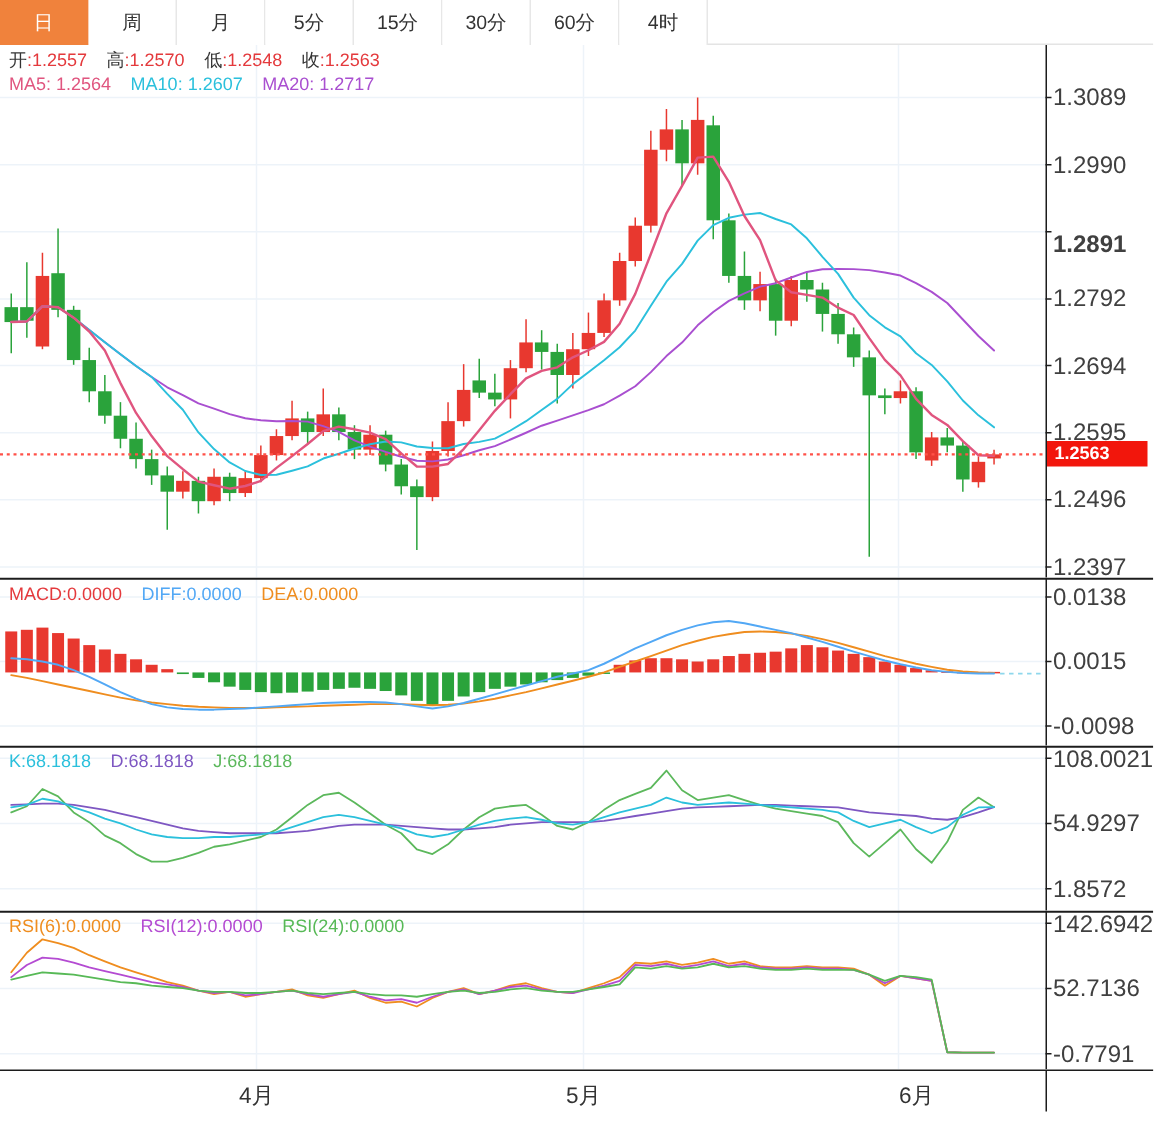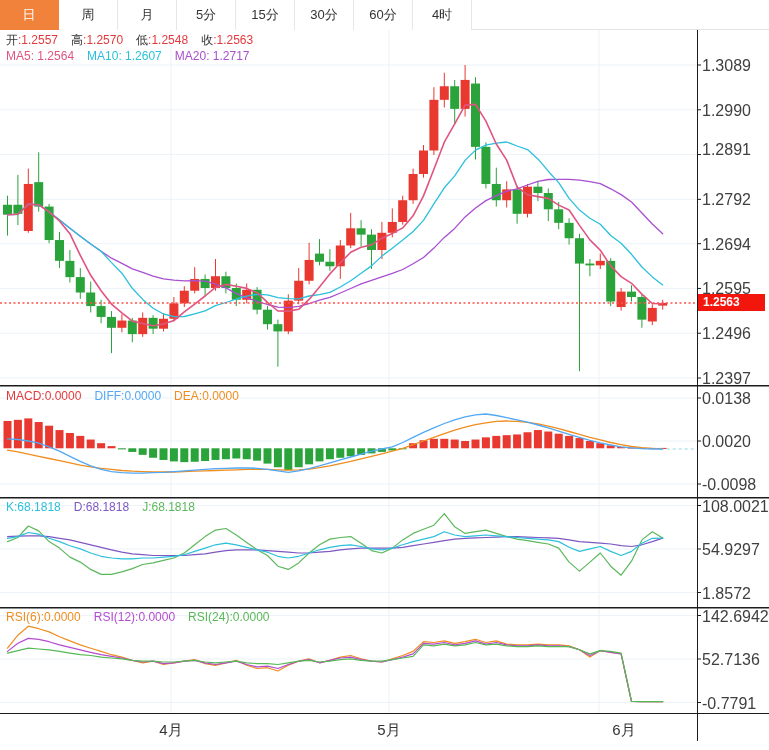--- a/index.html
+++ b/index.html
@@ -204,21 +204,21 @@
         <g>
           <polyline points="7.5,184.7 17.9,184.3 28.3,174.2 38.7,174.8 49.1,181.8 59.5,191.0 69.9,203.7 80.3,225.4 90.7,245.3 101.1,260.7 111.5,274.1 121.9,282.8 132.3,291.1 142.7,293.5 153.1,295.8 163.5,294.0 173.9,290.6 184.3,281.9 194.7,274.1 205.1,266.0 215.5,257.4 225.9,254.4 236.3,256.2 246.7,258.4 257.1,262.7 267.5,272.3 277.9,281.0 288.3,281.1 298.7,279.3 309.1,269.4 319.5,256.9 329.9,243.9 340.3,232.8 350.7,222.3 361.1,217.3 371.5,214.9 381.9,208.2 392.3,203.5 402.7,197.9 413.1,185.8 423.5,165.9 433.9,139.3 444.3,112.2 454.7,93.9 465.1,75.1 475.5,74.4 485.9,91.2 496.3,114.0 506.7,130.1 517.1,156.9 527.5,164.8 537.9,166.6 548.3,168.4 558.7,175.1 569.1,180.0 579.5,195.4 589.9,209.9 600.3,220.2 610.7,235.9 621.1,246.6 631.5,253.3 641.9,264.1 652.3,273.5 662.7,273.8" fill="none" stroke="#e0557f" stroke-width="1.6" stroke-linejoin="round" stroke-linecap="round"></polyline>
         </g>
         <line x1="0" y1="272.9161849710984" x2="697" y2="272.9161849710984" stroke="#ff5148" stroke-width="1.5" stroke-dasharray="2,2.5"></line>
       </svg>
     <div class="legend" id="legend-ohlc" style="top:3px;"><span class="leg-item"><span class="leg-lab">开</span><span style="color: rgb(228, 57, 60);">:1.2557</span></span><span class="leg-item"><span class="leg-lab">高</span><span style="color: rgb(228, 57, 60);">:1.2570</span></span><span class="leg-item"><span class="leg-lab">低</span><span style="color: rgb(228, 57, 60);">:1.2548</span></span><span class="leg-item"><span class="leg-lab">收</span><span style="color: rgb(228, 57, 60);">:1.2563</span></span></div>
     <div class="legend" id="legend-ma" style="top:19px;"><span class="leg-item"><span style="color: rgb(224, 85, 127);">MA5</span><span style="color: rgb(224, 85, 127);">: 1.2564</span></span><span class="leg-item"><span style="color: rgb(43, 192, 220);">MA10</span><span style="color: rgb(43, 192, 220);">: 1.2607</span></span><span class="leg-item"><span style="color: rgb(169, 79, 208);">MA20</span><span style="color: rgb(169, 79, 208);">: 1.2717</span></span></div>
     <div id="ylabels-main">
         <div class="ylab" style="top: 29px;">1.3089</div>
         <div class="ylab" style="top: 73.7789px;">1.2990</div>
-        <div class="ylab" style="top: 113px;">1.2891</div>
+        <div class="ylab" style="top: 127px; font-weight: bold;">1.2891</div>
         <div class="ylab" style="top: 163.337px; text-align: center;">1.2792</div>
         <div class="ylab" style="top: 207.663px;">1.2694</div>
         <div class="ylab" style="top: 252.442px;">1.2595</div>
         <div class="ylab" style="top: 297.221px;">1.2496</div>
         <div class="ylab" style="top: 342px;">1.2397</div>
       </div>
     <div class="badge" id="price-badge" style="top: 264.416px;">1.2563</div>
   </div>
 
   <div class="panel" id="panel-macd" style="top:385px;height:91px;">
@@ -304,21 +304,21 @@
           <polyline points="7.5,65.1 17.9,66.9 28.3,69.1 38.7,71.3 49.1,73.5 59.5,75.7 69.9,77.9 80.3,80.1 90.7,81.9 101.1,83.3 111.5,84.4 121.9,85.5 132.3,86.2 142.7,86.6 153.1,87.0 163.5,87.0 173.9,87.0 184.3,86.6 194.7,86.2 205.1,85.9 215.5,85.5 225.9,85.2 236.3,84.8 246.7,84.4 257.1,84.4 267.5,84.4 277.9,84.8 288.3,85.2 298.7,84.8 309.1,84.1 319.5,82.6 329.9,80.8 340.3,78.6 350.7,76.4 361.1,73.9 371.5,71.3 381.9,68.8 392.3,66.2 402.7,63.3 413.1,59.6 423.5,56.0 433.9,52.4 444.3,48.7 454.7,45.1 465.1,42.2 475.5,39.6 485.9,37.8 496.3,36.3 506.7,36.0 517.1,36.3 527.5,37.4 537.9,38.9 548.3,41.1 558.7,43.6 569.1,46.5 579.5,49.4 589.9,52.4 600.3,54.9 610.7,57.5 621.1,59.6 631.5,61.5 641.9,62.6 652.3,63.3 662.7,63.7" fill="none" stroke="#ef8d1f" stroke-width="1.3" stroke-linejoin="round" stroke-linecap="round"></polyline>
         </g>
         <g>
           <polyline points="7.5,53.8 17.9,54.5 28.3,56.0 38.7,58.2 49.1,61.8 59.5,66.2 69.9,71.3 80.3,76.4 90.7,80.8 101.1,84.4 111.5,86.6 121.9,87.7 132.3,88.1 142.7,88.1 153.1,87.7 163.5,87.3 173.9,86.6 184.3,85.9 194.7,85.2 205.1,84.4 215.5,83.7 225.9,83.3 236.3,83.0 246.7,83.0 257.1,83.3 267.5,84.4 277.9,85.9 288.3,87.3 298.7,85.9 309.1,83.7 319.5,80.8 329.9,77.9 340.3,74.9 350.7,72.0 361.1,69.1 371.5,66.2 381.9,64.0 392.3,61.8 402.7,57.5 413.1,52.4 423.5,47.3 433.9,42.9 444.3,38.5 454.7,34.9 465.1,31.9 475.5,29.8 485.9,29.0 496.3,30.5 506.7,32.7 517.1,34.9 527.5,37.1 537.9,40.0 548.3,42.9 558.7,46.2 569.1,49.4 579.5,52.4 589.9,55.3 600.3,57.8 610.7,60.0 621.1,61.8 631.5,62.9 641.9,63.7 652.3,64.0 662.7,64.0" fill="none" stroke="#52a8f5" stroke-width="1.3" stroke-linejoin="round" stroke-linecap="round"></polyline>
         </g>
         <line x1="666.7" y1="64.01694915254237" x2="694" y2="64.01694915254237" stroke="#8ed7ec" stroke-width="1.2" stroke-dasharray="3,3"></line>
       </svg>
     <div class="legend" id="legend-macd" style="top:4px;"><span class="leg-item"><span style="color: rgb(228, 57, 60);">MACD</span><span style="color: rgb(228, 57, 60);">:0.0000</span></span><span class="leg-item"><span style="color: rgb(82, 168, 245);">DIFF</span><span style="color: rgb(82, 168, 245);">:0.0000</span></span><span class="leg-item"><span style="color: rgb(239, 141, 31);">DEA</span><span style="color: rgb(239, 141, 31);">:0.0000</span></span></div>
     <div id="ylabels-macd">
         <div class="ylab" style="top: 7px;">0.0138</div>
-        <div class="ylab" style="top: 50px;">0.0020</div>
+        <div class="ylab" style="top: 50px;">0.0015</div>
         <div class="ylab" style="top: 93px;">-0.0098</div>
       </div>
   </div>
 
   <div class="panel" id="panel-kdj" style="top:497px;height:110px;">
     <svg id="svg-kdj" width="769" height="110">
         <line x1="0" y1="8.50004098171462" x2="697" y2="8.50004098171462" stroke="#edf3f9" stroke-width="1"></line>
         <line x1="0" y1="52" x2="697" y2="52" stroke="#edf3f9" stroke-width="1"></line>
         <line x1="0" y1="95.50004098171462" x2="697" y2="95.50004098171462" stroke="#edf3f9" stroke-width="1"></line>
         <line x1="171" y1="0" x2="171" y2="110" stroke="#edf3f9" stroke-width="1"></line>
@@ -375,17 +375,17 @@
         <div class="ylab" style="top: 2.5px;">142.6942</div>
         <div class="ylab" style="top: 46px;">52.7136</div>
         <div class="ylab" style="top: 89.5px;">-0.7791</div>
       </div>
   </div>
 
   <div class="xaxis">
     <div id="xlabels">
         <div class="xlab" style="left: 171px;">4月</div>
         <div class="xlab" style="left: 389px;">5月</div>
-        <div class="xlab" style="left: 624px;">6月</div>
+        <div class="xlab" style="left: 611px;">6月</div>
       </div>
     <div class="xaxis-vline"></div>
   </div>
 </div>
 
 </body></html>

